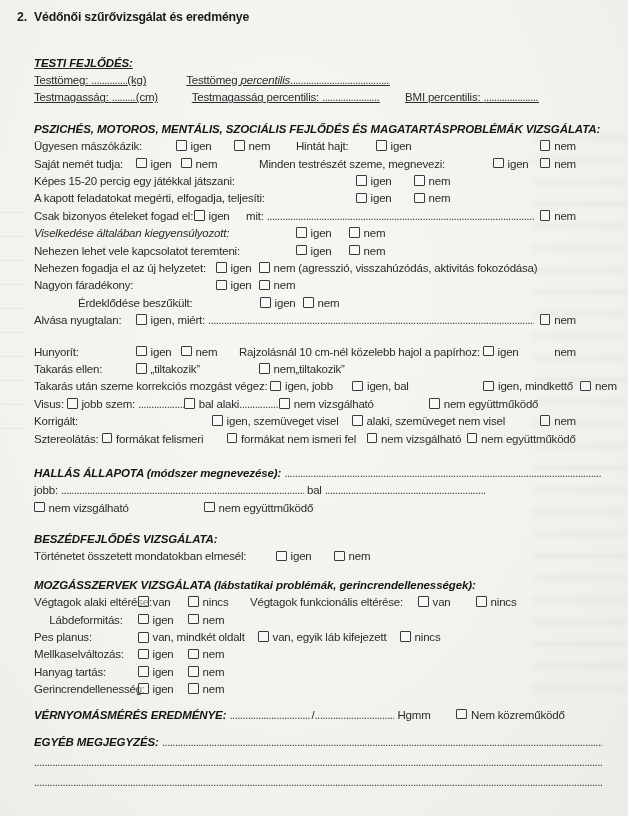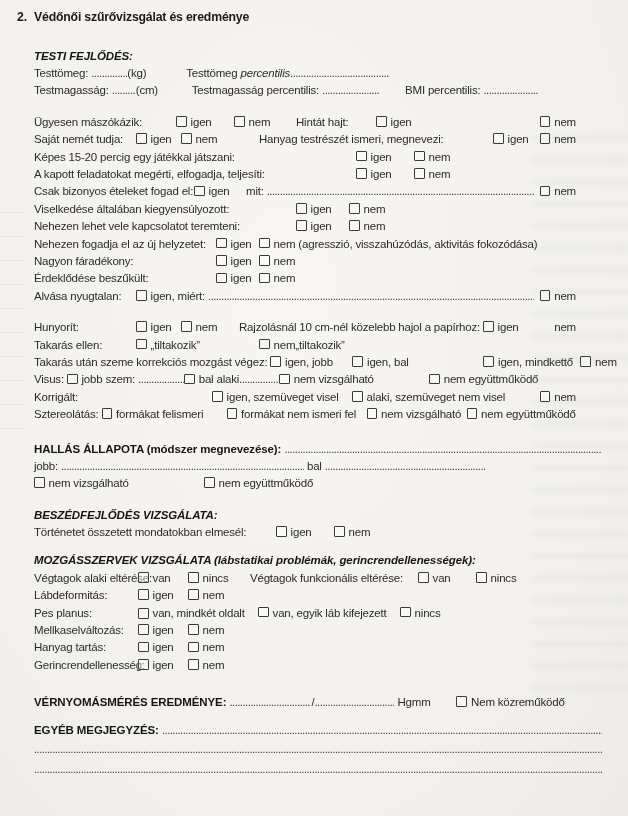--- a/index.html
+++ b/index.html
@@ -18,33 +18,33 @@
   .art-right{right:0;top:135px;width:95px;height:560px;
     background:repeating-linear-gradient(180deg, rgba(140,140,140,.12) 0 6px, transparent 6px 22px);
     filter:blur(2px);opacity:.55;}
   .art-left{left:0;top:212px;width:26px;height:230px;
     background:repeating-linear-gradient(180deg, rgba(130,130,130,.16) 0 1px, transparent 1px 24px);
     filter:blur(.4px);opacity:.6;}
   .title-row{display:flex;align-items:center;height:17px;font-weight:bold;font-size:12.3px;color:#1a1a1a;white-space:pre;}
   .title-num{width:17px;flex:0 0 17px;}
   #form-sections{padding-left:17px;}
   .section{margin-top:14px;}
-  #sec-testi-fejlodes{margin-top:22px;}
+  #sec-testi-fejlodes{margin-top:29px;text-decoration:underline;}
   #sec-hallas{margin-top:17px;}
   #sec-mozgasszervek{margin-top:11px;}
-  #sec-vernyomas{margin-top:20px;}
+  #sec-vernyomas{margin-top:8px;}
   #sec-egyeb{margin-top:10px;}
   #sec-egyeb .row + .row{margin-top:2.5px;}
   .heading{
     font-weight:bold;font-style:italic;color:#151515;
     height:17.4px;display:flex;align-items:center;white-space:pre;letter-spacing:-0.1px;
   }
   .row{display:flex;align-items:center;height:17.4px;}
   .seg{white-space:pre;flex:0 0 auto;}
-  .seg.bold{font-weight:bold;color:#151515;letter-spacing:-0.1px;}
+  .seg.bold{font-weight:bold;font-style:italic;color:#151515;letter-spacing:-0.1px;}
   .seg.italic{font-style:italic;}
   .cb{display:flex;align-items:center;}
   .box{
     width:8.6px;height:8.6px;border:1.2px solid #3a3a3a;border-radius:1px;
     margin-right:4px;flex:none;background:rgba(255,255,255,.45);margin-top:-1px;
   }
   .dots{overflow:hidden;color:#3c3c3c;letter-spacing:-0.6px;}
   .dots.grow{flex:1 1 auto;min-width:0;margin-right:6px;}
   .push-right{margin-left:auto !important;margin-right:32px;}
   .row .grow + .push-right{margin-left:0 !important;}
@@ -77,33 +77,34 @@
           <span class="seg dots" style="width: 24px; flex: 0 0 24px; min-width: 0px;">...........</span>
           <span class="seg text" style="width: 56px; flex: 0 0 auto; min-width: 56px;">(cm)</span>
           <span class="seg text">Testmagasság percentilis: </span>
           <span class="seg dots" style="width: 58px; flex: 0 0 58px; min-width: 0px;">...........................</span>
           <span class="seg text" style="width: 25px; flex: 0 0 auto; min-width: 25px;"></span>
           <span class="seg text">BMI percentilis: </span>
           <span class="seg dots" style="width: 56px; flex: 0 0 56px; min-width: 0px;">..........................</span>
         </div>
       </div>
       <div class="section" id="sec-pszichoszocialis">
+        <div class="heading">PSZICHÉS, MOTOROS, MENTÁLIS, SZOCIÁLIS FEJLŐDÉS ÉS MAGATARTÁSPROBLÉMÁK VIZSGÁLATA:</div>
         <div class="row">
           <span class="seg text" style="width: 142px; flex: 0 0 auto; min-width: 142px;">Ügyesen mászókázik:</span>
           <span class="seg cb" style="width: 58px; flex: 0 0 auto; min-width: 58px;"><span class="box"></span><span class="cblbl">igen</span></span>
           <span class="seg cb" style="width: 62px; flex: 0 0 auto; min-width: 62px;"><span class="box"></span><span class="cblbl">nem</span></span>
           <span class="seg text" style="width: 80px; flex: 0 0 auto; min-width: 80px;">Hintát hajt:</span>
           <span class="seg cb"><span class="box"></span><span class="cblbl">igen</span></span>
           <span class="seg cb push-right"><span class="box"></span><span class="cblbl">nem</span></span>
         </div>
         <div class="row">
           <span class="seg text" style="width: 102px; flex: 0 0 auto; min-width: 102px;">Saját nemét tudja:</span>
           <span class="seg cb" style="width: 45px; flex: 0 0 auto; min-width: 45px;"><span class="box"></span><span class="cblbl">igen</span></span>
           <span class="seg cb" style="width: 78px; flex: 0 0 auto; min-width: 78px;"><span class="box"></span><span class="cblbl">nem</span></span>
-          <span class="seg text" style="width: 234px; flex: 0 0 auto; min-width: 234px;">Hanyag testrészét ismeri, megnevezi: </span>
+          <span class="seg text" style="width: 234px; flex: 0 0 auto; min-width: 234px;">Minden testrészét szeme, megnevezi: </span>
           <span class="seg cb"><span class="box"></span><span class="cblbl">igen</span></span>
           <span class="seg cb push-right"><span class="box"></span><span class="cblbl">nem</span></span>
         </div>
         <div class="row">
           <span class="seg text" style="width: 322px; flex: 0 0 auto; min-width: 322px;">Képes 15-20 percig egy játékkal játszani:</span>
           <span class="seg cb" style="width: 58px; flex: 0 0 auto; min-width: 58px;"><span class="box"></span><span class="cblbl">igen</span></span>
           <span class="seg cb"><span class="box"></span><span class="cblbl">nem</span></span>
         </div>
         <div class="row">
           <span class="seg text" style="width: 322px; flex: 0 0 auto; min-width: 322px;">A kapott feladatokat megérti, elfogadja, teljesíti:</span>
@@ -111,41 +112,41 @@
           <span class="seg cb"><span class="box"></span><span class="cblbl">nem</span></span>
         </div>
         <div class="row">
           <span class="seg text" style="width: 160px; flex: 0 0 auto; min-width: 160px;">Csak bizonyos ételeket fogad el:</span>
           <span class="seg cb" style="width: 52px; flex: 0 0 auto; min-width: 52px;"><span class="box"></span><span class="cblbl">igen</span></span>
           <span class="seg text">mit: </span>
           <span class="seg dots grow">................................................................................................................................................................................................................................................................................................................................................................................................................</span>
           <span class="seg cb push-right"><span class="box"></span><span class="cblbl">nem</span></span>
         </div>
         <div class="row">
-          <span class="seg text" style="width: 262px; flex: 0 0 auto; min-width: 262px;">Viselkedése általában kiegyensúlyozott:</span>
+          <span class="seg text" style="width: 262px; flex: 0 0 auto; min-width: 262px; font-style: italic;">Viselkedése általában kiegyensúlyozott:</span>
           <span class="seg cb" style="width: 53px; flex: 0 0 auto; min-width: 53px;"><span class="box"></span><span class="cblbl">igen</span></span>
           <span class="seg cb"><span class="box"></span><span class="cblbl">nem</span></span>
         </div>
         <div class="row">
           <span class="seg text" style="width: 262px; flex: 0 0 auto; min-width: 262px;">Nehezen lehet vele kapcsolatot teremteni:</span>
           <span class="seg cb" style="width: 53px; flex: 0 0 auto; min-width: 53px;"><span class="box"></span><span class="cblbl">igen</span></span>
           <span class="seg cb"><span class="box"></span><span class="cblbl">nem</span></span>
         </div>
         <div class="row">
           <span class="seg text" style="width: 182px; flex: 0 0 auto; min-width: 182px;">Nehezen fogadja el az új helyzetet:</span>
           <span class="seg cb" style="width: 43px; flex: 0 0 auto; min-width: 43px;"><span class="box"></span><span class="cblbl">igen</span></span>
           <span class="seg cb"><span class="box"></span><span class="cblbl">nem (agresszió, visszahúzódás, aktivitás fokozódása)</span></span>
         </div>
         <div class="row">
           <span class="seg text" style="width: 182px; flex: 0 0 auto; min-width: 182px;">Nagyon fáradékony:</span>
           <span class="seg cb" style="width: 43px; flex: 0 0 auto; min-width: 43px;"><span class="box"></span><span class="cblbl">igen</span></span>
           <span class="seg cb"><span class="box"></span><span class="cblbl">nem</span></span>
         </div>
         <div class="row">
-          <span class="seg text" style="width: 182px; flex: 0 0 auto; min-width: 182px;">Érdeklődése beszűkült:</span>
+          <span class="seg text" style="width: 182px; flex: 0 0 auto; min-width: 182px; margin-left: 44px;">Érdeklődése beszűkült:</span>
           <span class="seg cb" style="width: 43px; flex: 0 0 auto; min-width: 43px;"><span class="box"></span><span class="cblbl">igen</span></span>
           <span class="seg cb"><span class="box"></span><span class="cblbl">nem</span></span>
         </div>
         <div class="row">
           <span class="seg text" style="width: 102px; flex: 0 0 auto; min-width: 102px;">Alvása nyugtalan:</span>
           <span class="seg cb"><span class="box"></span><span class="cblbl">igen, miért: </span></span>
           <span class="seg dots grow">................................................................................................................................................................................................................................................................................................................................................................................................................</span>
           <span class="seg cb push-right"><span class="box"></span><span class="cblbl">nem</span></span>
         </div>
       </div>
@@ -221,21 +222,21 @@
         <div class="heading">MOZGÁSSZERVEK VIZSGÁLATA (lábstatikai problémák, gerincrendellenességek):</div>
         <div class="row">
           <span class="seg text" style="width: 104px; flex: 0 0 auto; min-width: 104px;">Végtagok alaki eltérése:</span>
           <span class="seg cb" style="width: 50px; flex: 0 0 auto; min-width: 50px;"><span class="box"></span><span class="cblbl">van</span></span>
           <span class="seg cb" style="width: 62px; flex: 0 0 auto; min-width: 62px;"><span class="box"></span><span class="cblbl">nincs</span></span>
           <span class="seg text" style="width: 168px; flex: 0 0 auto; min-width: 168px;">Végtagok funkcionális eltérése:</span>
           <span class="seg cb" style="width: 58px; flex: 0 0 auto; min-width: 58px;"><span class="box"></span><span class="cblbl">van</span></span>
           <span class="seg cb"><span class="box"></span><span class="cblbl">nincs</span></span>
         </div>
         <div class="row">
-          <span class="seg text" style="width: 104px; flex: 0 0 auto; min-width: 104px;">Lábdeformitás:</span>
+          <span class="seg text" style="width: 104px; flex: 0 0 auto; min-width: 104px; text-align: center;">Lábdeformitás:</span>
           <span class="seg cb" style="width: 50px; flex: 0 0 auto; min-width: 50px;"><span class="box"></span><span class="cblbl">igen</span></span>
           <span class="seg cb"><span class="box"></span><span class="cblbl">nem</span></span>
         </div>
         <div class="row">
           <span class="seg text" style="width: 104px; flex: 0 0 auto; min-width: 104px;">Pes planus:</span>
           <span class="seg cb" style="width: 120px; flex: 0 0 auto; min-width: 120px; align-items: flex-end;"><span class="box"></span><span class="cblbl">van, mindkét oldalt</span></span>
           <span class="seg cb" style="width: 142px; flex: 0 0 auto; min-width: 142px;"><span class="box"></span><span class="cblbl">van, egyik láb kifejezett</span></span>
           <span class="seg cb"><span class="box"></span><span class="cblbl">nincs</span></span>
         </div>
         <div class="row">

